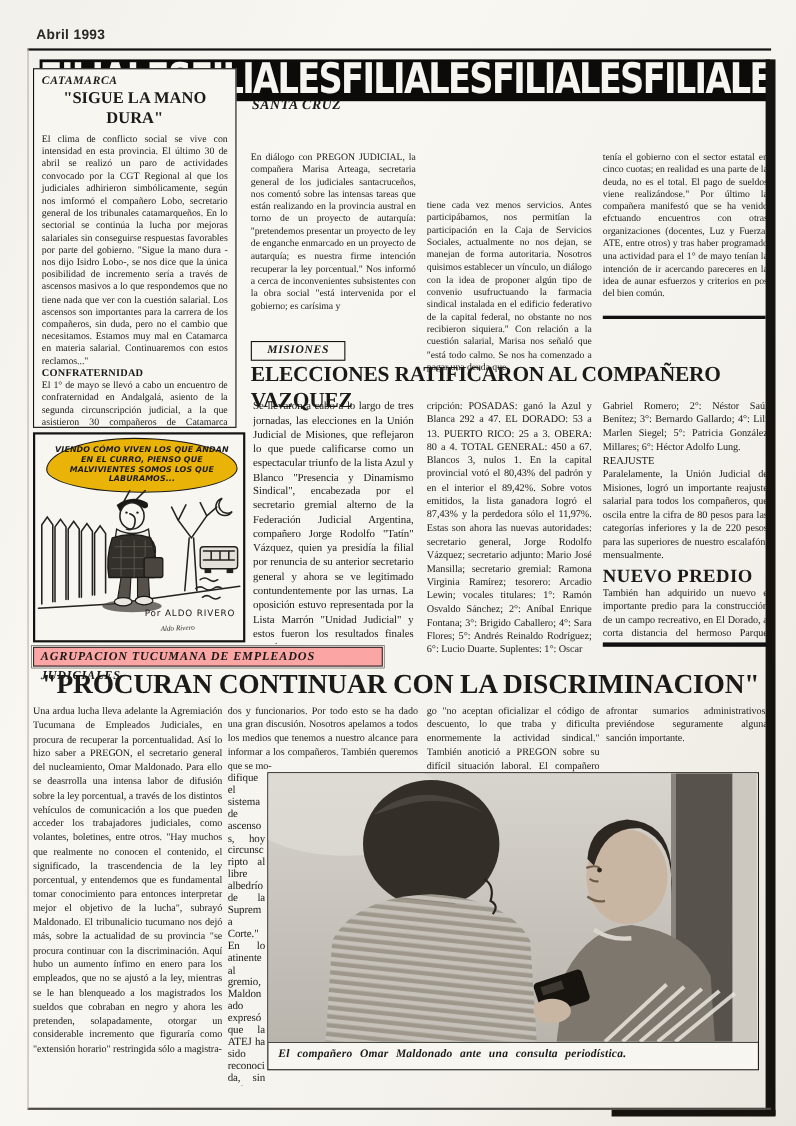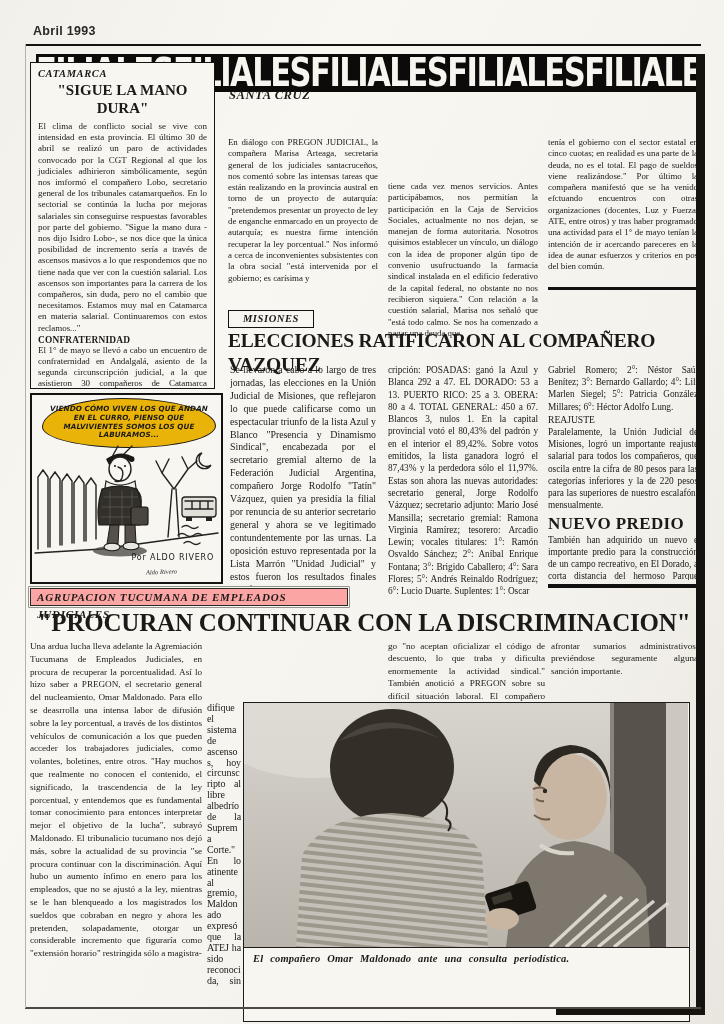--- a/index.html
+++ b/index.html
@@ -55,21 +55,21 @@
   #tu-kicker-box{left:30px;top:588px;width:318px;height:18px;border:1px solid #2a2926;box-shadow:0 0 0 1px #f7f6f1,0 0 0 1.6px #55534e;
                  background:#fca5a5;font-size:11px;line-height:17px;padding-left:6px;box-sizing:border-box;letter-spacing:0.8px;}
   #tu-headline{left:30px;top:608px;width:668px;text-align:center;font-weight:bold;font-size:25px;line-height:29px;letter-spacing:-0.2px;}
   #tu-col1{left:30px;top:640px;width:172px;height:368px;font-size:9.2px;line-height:12.8px;}
   #tu-col2a{left:207px;top:640px;width:173px;height:61px;font-size:9.2px;line-height:12.4px;}
   #tu-col2b{left:207px;top:703px;width:34px;height:284px;font-size:10px;line-height:10.9px;text-align:justify;
             hyphens:auto;overflow-wrap:anywhere;letter-spacing:-0.1px;}
   #tu-col3{left:388px;top:640px;width:157px;height:63px;font-size:9.2px;line-height:12.4px;}
   #tu-col4{left:551px;top:640px;width:147px;height:42px;font-size:9.2px;line-height:12.4px;}
   
-  #photo-frame{left:243px;top:702px;width:447px;height:320px;border:1.5px solid #1d1c1a;background:#f7f6f1;box-sizing:border-box;}
+  #photo-frame{left:243px;top:702px;width:447px;height:271px;border:1.5px solid #1d1c1a;background:#f7f6f1;box-sizing:border-box;}
   #photo-frame svg{display:block;}
   #photo-caption{border-top:1.2px solid #1d1c1a;height:23px;line-height:22px;font-style:italic;font-weight:bold;
                  font-size:10.5px;padding-left:9px;word-spacing:4px;letter-spacing:0.2px;}
   
   #right-band{left:696px;top:54px;width:9px;height:960px;background:#151310;}
   #bottom-rule{left:25px;top:1007px;width:676px;height:1.5px;background:#4c4a45;}
   #bottom-band{left:556px;top:1009px;width:149px;height:6px;background:#16130e;}
   #left-rule{left:25px;top:44px;width:1px;height:964px;background:#b6b2aa;}
   #top-rule{left:25px;top:44px;width:676px;height:2px;background:#141312;}
   svg .ln{stroke:#23221f;stroke-width:1.4;fill:none;stroke-linecap:round;}
@@ -152,20 +152,21 @@
     <div class="mi-sub1">REAJUSTE</div>
     <div class="body-text" style="font-size:inherit;line-height:inherit;">Paralelamente, la Unión Judicial de Misiones, logró un importante reajuste salarial para todos los compañeros, que oscila entre la cifra de 80 pesos para las categorías inferiores y la de 220 pesos para las superiores de nuestro escalafón, mensualmente.</div>
     <div class="mi-sub2">NUEVO PREDIO</div>
     <div class="body-text" style="font-size:inherit;line-height:inherit;">También han adquirido un nuevo e importante predio para la construcción de un campo recreativo, en El Dorado, a corta distancia del hermoso Parque Schoel.</div>
   </div>
   <div class="abs rule" id="mi-rule"></div>
 
   <div class="abs kicker" id="tu-kicker-box">AGRUPACION TUCUMANA DE EMPLEADOS JUDICIALES</div>
   <div class="abs" id="tu-headline">"PROCURAN CONTINUAR CON LA DISCRIMINACION"</div>
   <div class="abs body-text clip" id="tu-col1">Una ardua lucha lleva adelante la Agremiación Tucumana de Empleados Judiciales, en procura de recuperar la porcentualidad. Así lo hizo saber a PREGON, el secretario general del nucleamiento, Omar Maldonado. Para ello se deasrrolla una intensa labor de difusión sobre la ley porcentual, a través de los distintos vehículos de comunicación a los que pueden acceder los trabajadores judiciales, como volantes, boletines, entre otros. "Hay muchos que realmente no conocen el contenido, el significado, la trascendencia de la ley porcentual, y entendemos que es fundamental tomar conocimiento para entonces interpretar mejor el objetivo de la lucha", subrayó Maldonado. El tribunalicio tucumano nos dejó más, sobre la actualidad de su provincia "se procura continuar con la discriminación. Aquí hubo un aumento ínfimo en enero para los empleados, que no se ajustó a la ley, mientras se le han blenqueado a los magistrados los sueldos que cobraban en negro y ahora les pretenden, solapadamente, otorgar un considerable incremento que figuraría como "extensión horario" restringida sólo a magistra-</div>
+  <div class="abs body-text clip" id="tu-col2a">dos y funcionarios. Por todo esto se ha dado una gran discusión. Nosotros apelamos a todos los medios que tenemos a nuestro alcance para informar a los compañeros. También queremos que se mo-</div>
   <div class="abs clip" id="tu-col2b">difique el sistema de ascensos, hoy circunscripto al libre albedrío de la Suprema Corte." En lo atinente al gremio, Maldonado expresó que la ATEJ ha sido reconocida, sin embar-</div>
   <div class="abs body-text clip" id="tu-col3">go "no aceptan oficializar el código de descuento, lo que traba y dificulta enormemente la actividad sindical." También anotició a PREGON sobre su difícil situación laboral. El compañero debe</div>
   <div class="abs body-text clip" id="tu-col4">afrontar sumarios administrativos, previéndose seguramente alguna sanción importante.</div>
 
   <div class="abs" id="photo-frame">
     <svg width="444" height="244" viewBox="0 0 444 244">
       <defs>
         <linearGradient id="bgg" x1="0" y1="0" x2="0" y2="1">
           <stop offset="0" stop-color="#d8d5ce"></stop>
             <stop offset="1" stop-color="#b9b4ac"></stop>

